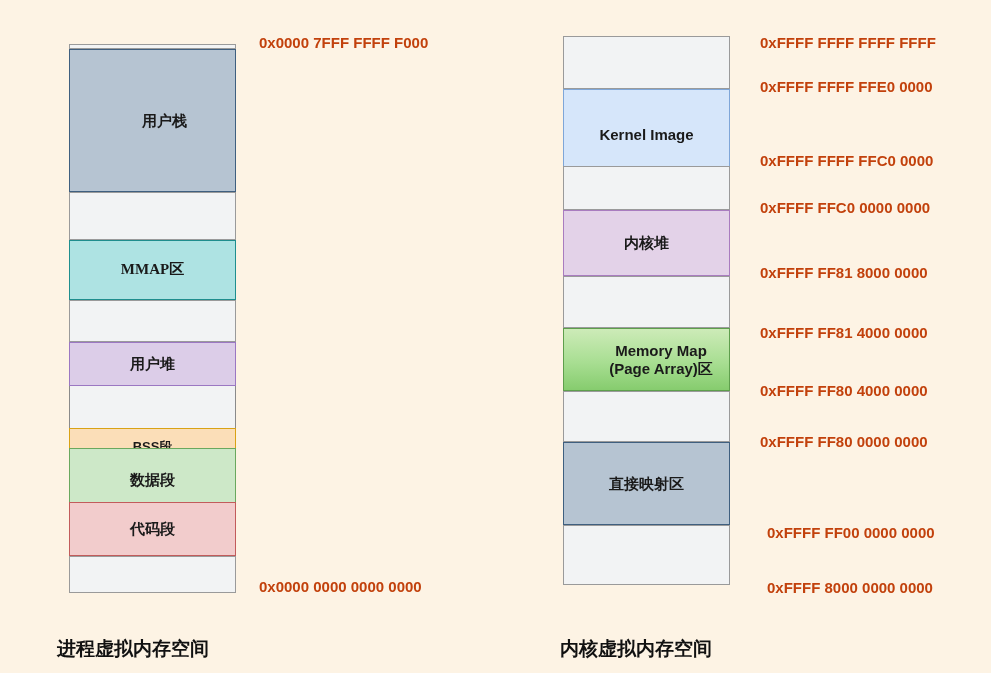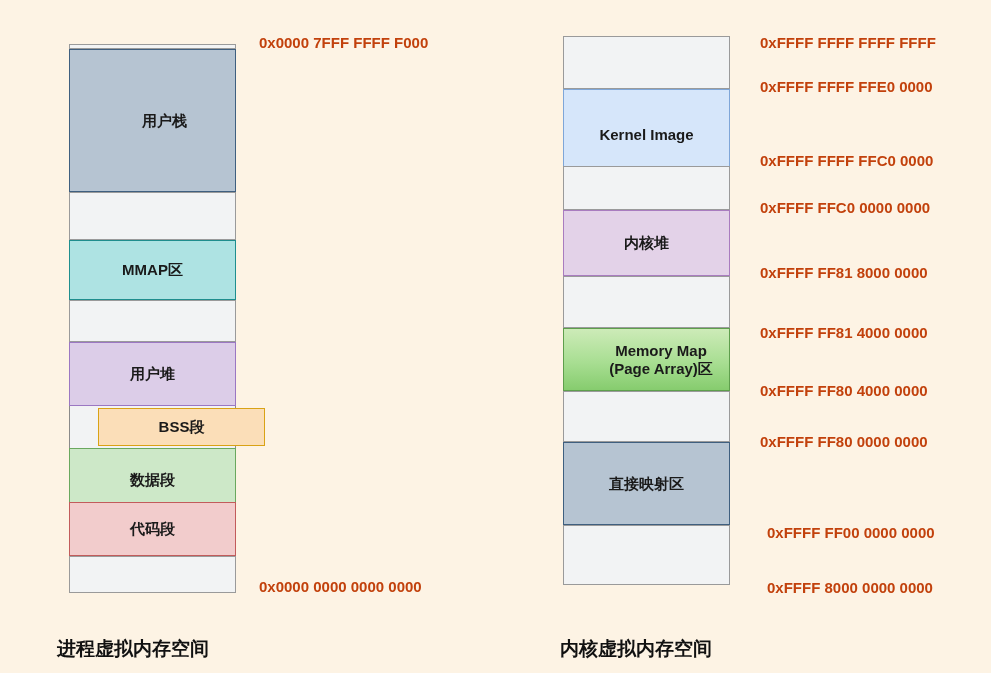--- a/index.html
+++ b/index.html
@@ -89,30 +89,30 @@
       <div class="col-frame"></div>
       <div class="block filler" style="top: 0px; height: 5px; font-size: 13px;">
         <span class="blabel"></span>
       </div>
       <div class="block" style="top: 5px; height: 143px; background: rgb(182, 196, 210); border: 1px solid rgb(63, 95, 127); font-size: 15px; padding-left: 24px;">
         <span class="blabel">用户栈</span>
       </div>
       <div class="block filler" style="top: 148px; height: 48px; font-size: 13px;">
         <span class="blabel"></span>
       </div>
-      <div class="block" style="top: 196px; height: 60px; background: rgb(174, 227, 227); border: 1px solid rgb(31, 142, 142); font-size: 15px;">
+      <div class="block" style="top: 196px; height: 60px; background: rgb(174, 227, 227); border: 1px solid rgb(31, 142, 142); font-size: 15px; font-family: Liberation Serif, serif;">
         <span class="blabel">MMAP区</span>
       </div>
       <div class="block filler" style="top: 256px; height: 42px; font-size: 13px;">
         <span class="blabel"></span>
       </div>
-      <div class="block" style="top: 298px; height: 64px; background: rgb(220, 205, 232); border: 1px solid rgb(155, 119, 194); font-size: 15px;">
+      <div class="block" style="top: 298px; height: 44px; background: rgb(220, 205, 232); border: 1px solid rgb(155, 119, 194); font-size: 15px;">
         <span class="blabel">用户堆</span>
       </div>
-      <div class="block" style="top: 364px; height: 38px; background: rgb(251, 222, 184); border: 1px solid rgb(217, 162, 21); font-size: 15px; margin-left: 29px;">
+      <div class="block" style="top: 384px; height: 38px; background: rgb(251, 222, 184); border: 1px solid rgb(217, 162, 21); font-size: 13px;">
         <span class="blabel">BSS段</span>
       </div>
       <div class="block" style="top: 404px; height: 64px; background: rgb(205, 232, 200); border: 1px solid rgb(106, 168, 94); font-size: 15px;">
         <span class="blabel">数据段</span>
       </div>
       <div class="block" style="top: 458px; height: 54px; background: rgb(242, 204, 204); border: 1px solid rgb(194, 91, 91); font-size: 15px;">
         <span class="blabel">代码段</span>
       </div>
       <div class="block filler" style="top: 512px; height: 37px; font-size: 13px;">
         <span class="blabel"></span>

